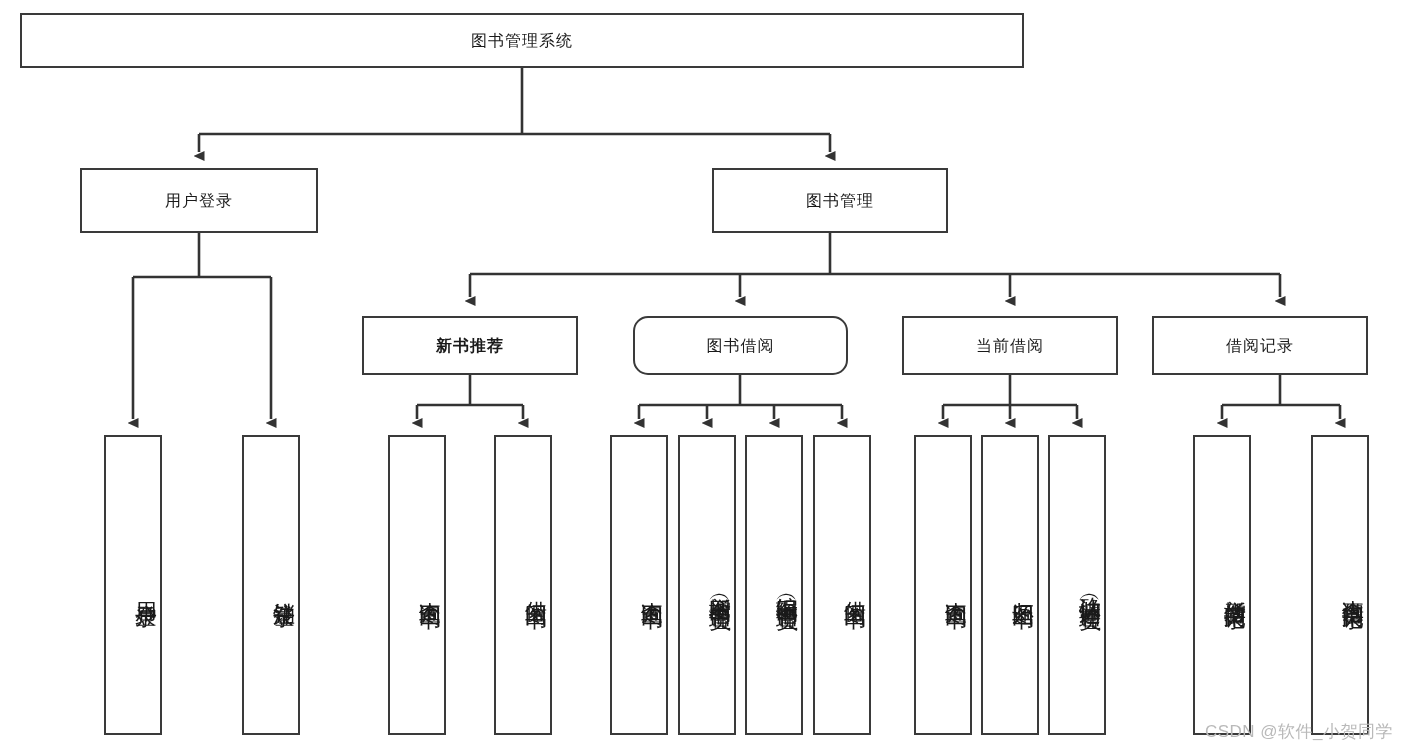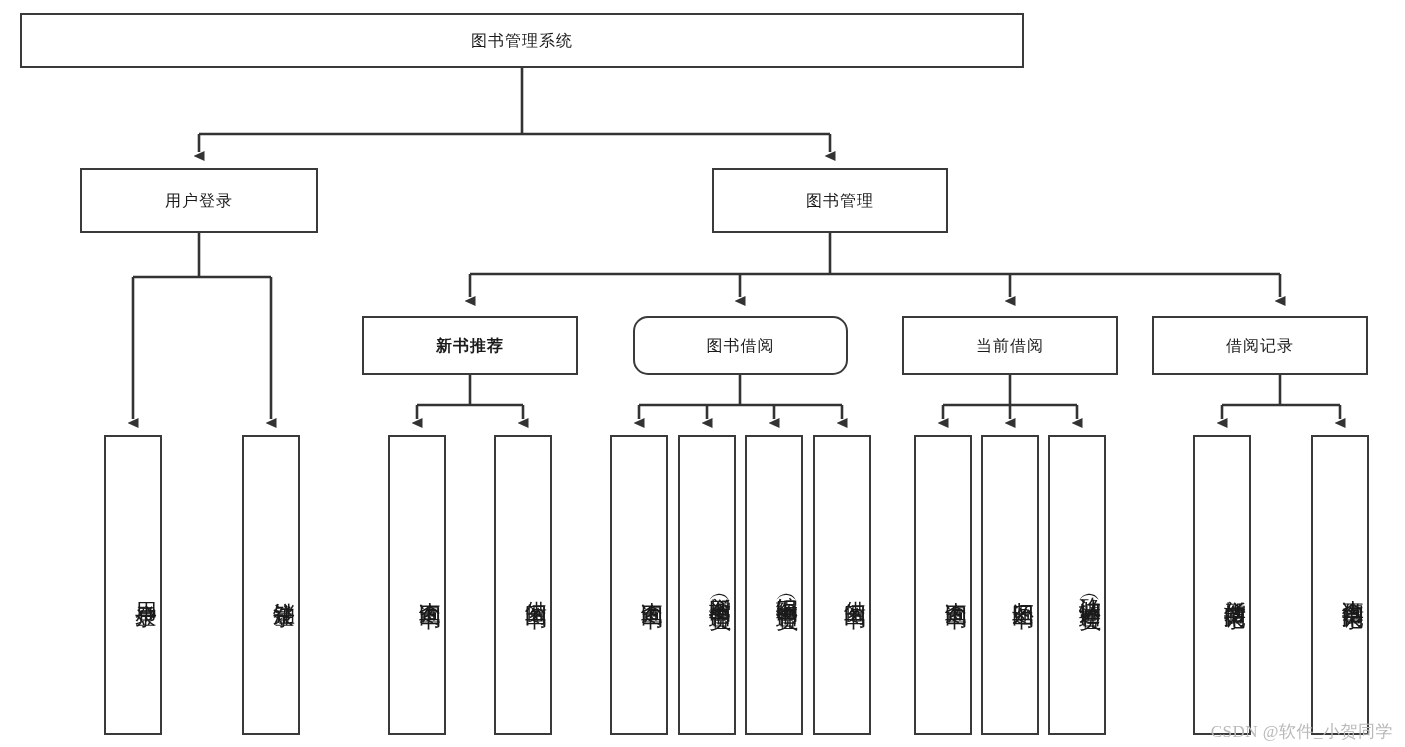--- a/index.html
+++ b/index.html
@@ -60,21 +60,21 @@
   }
   #watermark {
     position: absolute;
     right: 12px;
     bottom: 4px;
     font-size: 17px;
     color: #b9b9b9;
     letter-spacing: 0.5px;
     z-index: 5;
     white-space: nowrap;
-    font-family: Liberation Serif, serif;
+    font-family: Liberation Sans, sans-serif;
   }
 </style>
 </head>
 <body>
 
 <div id="diagram-root">
 
   <svg id="edge-layer" viewBox="0 0 1405 747" xmlns="http://www.w3.org/2000/svg">
     <defs>
       <marker id="arrow" markerWidth="10" markerHeight="11" refX="1" refY="5.5" orient="auto" markerUnits="userSpaceOnUse">

